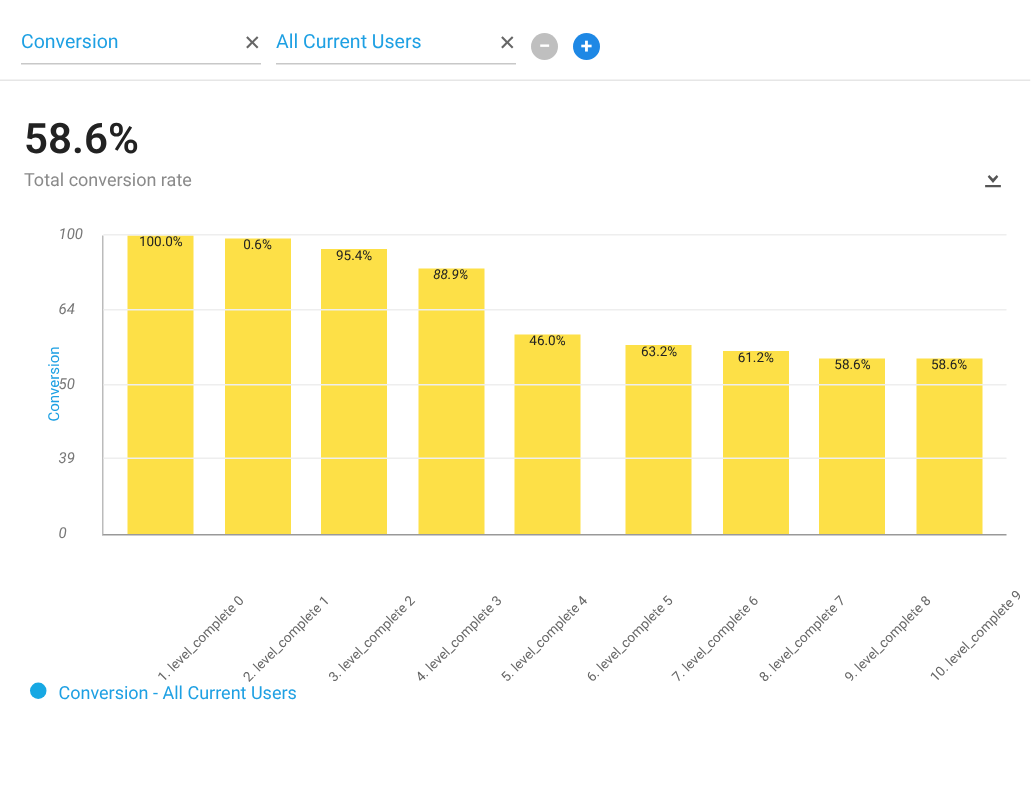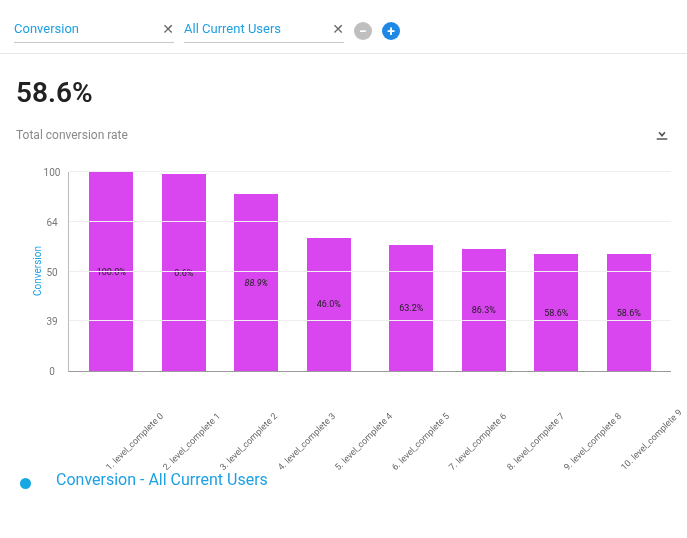--- a/index.html
+++ b/index.html
@@ -54,21 +54,21 @@
     padding: 22px 16px 0 16px;
   }
   .summary-left .big {
     font-size: 28px;
     font-weight: 600;
     color: #222;
   }
   .summary-left .sub {
     font-size: 12px;
     color: #8a8a8a;
-    margin-top: 19px;
+    margin-top: 4px;
   }
   .dl-icon {
     width: 18px; height: 18px;
     cursor: pointer;
     color: #555;
   }
   .chart-wrap {
     position: relative;
     padding: 30px 16px 10px 50px;
   }
@@ -92,39 +92,40 @@
   .plot::before { content: none; }
   .grid-line {
     position: absolute;
     left: 0; right: 0;
     border-top: 1px solid #eee;
   }
   .tick-label {
     position: absolute;
     left: -30px;
     width: 26px;
-    text-align: center;
+    text-align: left;
     font-size: 10px;
     color: #777;
     transform: translateY(-50%);
+    font-style: italic;
   }
   .bars {
     position: absolute;
     left: 0; right: 0; bottom: 0; top: 0;
     display: flex;
     align-items: flex-end;
     justify-content: space-around;
     padding: 0 6px;
   }
   .bar {
-    background: #d946ef;
+    background: #fde047;
     width: 44px;
     position: relative;
     display: flex;
-    align-items: center;
+    align-items: flex-start;
     justify-content: center;
   }
   .bar .val {
     font-size: 9px;
     color: #222;
     position: relative;
     white-space: nowrap;
   }
   .xcats {
     display: flex;
@@ -140,24 +141,24 @@
     transform: rotate(-45deg);
     transform-origin: top right;
     text-align: right;
     white-space: nowrap;
     position: relative;
     top: 54px;
     left: -8px;
   }
   .legend {
     display: flex;
-    align-items: flex-end;
-    gap: 25px;
+    align-items: flex-start;
+    gap: 8px;
     padding: 70px 16px 20px 20px;
-    font-size: 16px;
+    font-size: 12px;
     color: #1ea0e3;
   }
   .legend-dot {
     width: 11px; height: 11px; border-radius: 50%; background: #17a8e3;
   }
 </style>
 </head>
 <body>
 
 <div class="filters">
@@ -186,31 +187,34 @@
 <div class="chart-wrap">
   <div class="ylabel">Conversion</div>
   <div class="plot" id="plot">
     <div class="bars" id="bars">
         <div class="bar" style="height: 100%;">
           <span class="val">100.0%</span>
         </div>
         <div class="bar" style="height: 98.8%;">
           <span class="val">0.6%</span>
         </div>
+        <div class="bar" style="height: 95.4%;">
+          <span class="val">95.4%</span>
+        </div>
         <div class="bar" style="height: 88.9%; font-style: italic;">
           <span class="val">88.9%</span>
         </div>
         <div class="bar" style="height: 67%;">
           <span class="val">46.0%</span>
         </div>
         <div class="bar" style="height: 63.2%; margin-left: 10px;">
           <span class="val">63.2%</span>
         </div>
         <div class="bar" style="height: 61.2%;">
-          <span class="val">86.3%</span>
+          <span class="val">61.2%</span>
         </div>
         <div class="bar" style="height: 58.6%;">
           <span class="val">58.6%</span>
         </div>
         <div class="bar" style="height: 58.6%;">
           <span class="val">58.6%</span>
         </div>
       </div>
   <div class="tick-label" style="bottom: 0%; transform: translateY(50%);">0</div>
       <div class="grid-line" style="bottom: 25%;"></div>

